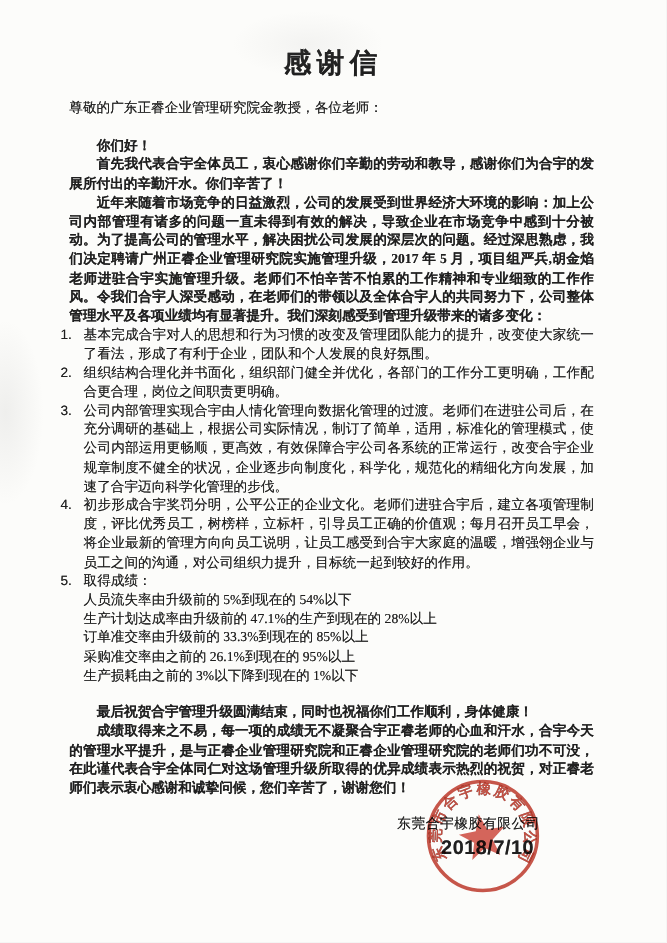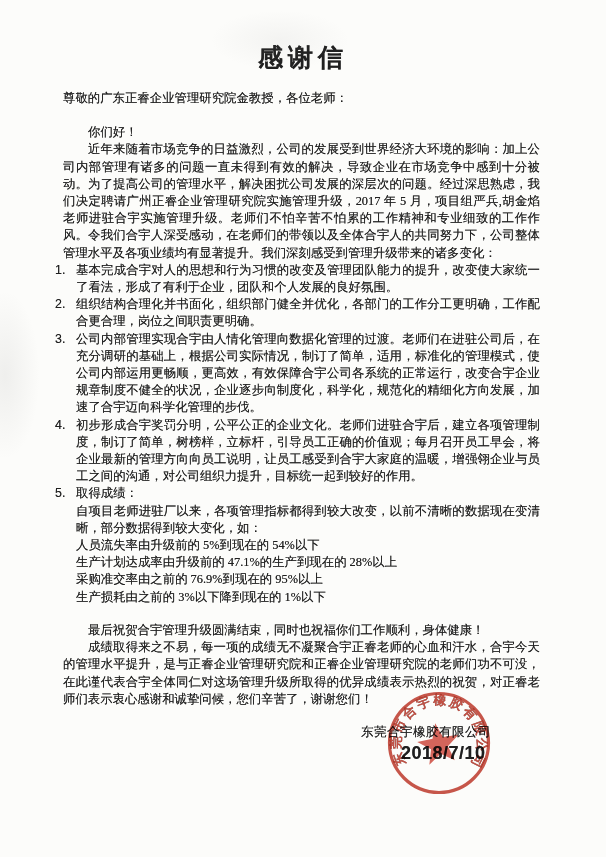--- a/index.html
+++ b/index.html
@@ -32,21 +32,21 @@
     letter-spacing: 5px;
     line-height: 32px;
   }
   .content {
     margin: 16px 66px 0 63px;   
     font-size: 12.4px;
     line-height: 17.2px;
     text-align: justify;
   }
   .salutation { margin: 0 0 17px 0; }
-  p.para { margin: 0; text-indent: 25px; }
+  p.para { margin: 0; text-indent: 25px; font-weight: bold; }
   .list { margin: 0 0 0 -8px; }
   .li { display: flex; }
   .li .num { flex: none; width: 21px; font-family: "Liberation Sans", sans-serif; }
   .li .txt { flex: 1; }
   .metrics { margin-left: 13px; }
   .metric-line { white-space: nowrap; }
   .closing-gap { height: 16px; }
   .sig-block { position: relative; height: 120px; margin-top: 8px; }
   .sig-company {
     position: absolute; left: 361px; top: 8px;
@@ -70,50 +70,51 @@
   <div class="smudge s1"></div>
   <div class="smudge s2"></div>
 
   <h1 class="title">感谢信</h1>
 
   <div class="content">
 
     <div class="salutation">尊敬的广东正睿企业管理研究院金教授，各位老师：</div>
 
     <p class="para">你们好！</p>
+    <p class="para">首先我代表合宇全体员工，衷心感谢你们辛勤的劳动和教导，感谢你们为合宇的发展所付出的辛勤汗水。你们辛苦了！</p>
     <p class="para">近年来随着市场竞争的日益激烈，公司的发展受到世界经济大环境的影响：加上公司内部管理有诸多的问题一直未得到有效的解决，导致企业在市场竞争中感到十分被动。为了提高公司的管理水平，解决困扰公司发展的深层次的问题。经过深思熟虑，我们决定聘请广州正睿企业管理研究院实施管理升级，2017 年 5 月，项目组严兵,胡金焰老师进驻合宇实施管理升级。老师们不怕辛苦不怕累的工作精神和专业细致的工作作风。令我们合宇人深受感动，在老师们的带领以及全体合宇人的共同努力下，公司整体管理水平及各项业绩均有显著提升。我们深刻感受到管理升级带来的诸多变化：</p>
 
     <div class="list">
       <div class="li">
         <span class="num">1.</span>
         <span class="txt">基本完成合宇对人的思想和行为习惯的改变及管理团队能力的提升，改变使大家统一了看法，形成了有利于企业，团队和个人发展的良好氛围。</span>
       </div>
       <div class="li">
         <span class="num">2.</span>
         <span class="txt">组织结构合理化并书面化，组织部门健全并优化，各部门的工作分工更明确，工作配合更合理，岗位之间职责更明确。</span>
       </div>
       <div class="li">
         <span class="num">3.</span>
         <span class="txt">公司内部管理实现合宇由人情化管理向数据化管理的过渡。老师们在进驻公司后，在充分调研的基础上，根据公司实际情况，制订了简单，适用，标准化的管理模式，使公司内部运用更畅顺，更高效，有效保障合宇公司各系统的正常运行，改变合宇企业规章制度不健全的状况，企业逐步向制度化，科学化，规范化的精细化方向发展，加速了合宇迈向科学化管理的步伐。</span>
       </div>
       <div class="li">
         <span class="num">4.</span>
-        <span class="txt">初步形成合宇奖罚分明，公平公正的企业文化。老师们进驻合宇后，建立各项管理制度，制订了简单，树榜样，立标杆，引导员工正确的价值观；每月召开员工早会，将企业最新的管理方向向员工说明，让员工感受到合宇大家庭的温暖，增强翎企业与员工之间的沟通，对公司组织力提升，目标统一起到较好的作用。</span>
+        <span class="txt">初步形成合宇奖罚分明，公平公正的企业文化。老师们进驻合宇后，建立各项管理制度，评比优秀员工，树榜样，立标杆，引导员工正确的价值观；每月召开员工早会，将企业最新的管理方向向员工说明，让员工感受到合宇大家庭的温暖，增强翎企业与员工之间的沟通，对公司组织力提升，目标统一起到较好的作用。</span>
       </div>
       <div class="li">
         <span class="num">5.</span>
         <span class="txt">取得成绩：</span>
       </div>
     </div>
 
     <div class="metrics">
-      <div>自项目老师进驻厂以来，各项管理指标都得到较大改变，以前不清晰的数据现在变清晰，部分数据得到较大变化，如：</div>
       <div class="metric-line">人员流失率由升级前的 5%到现在的 54%以下</div>
       <div class="metric-line">生产计划达成率由升级前的 47.1%的生产到现在的 28%以上</div>
-      <div class="metric-line">采购准交率由之前的 76.9%到现在的 95%以上</div>
+      <div class="metric-line">订单准交率由升级前的 33.3%到现在的 85%以上</div>
+      <div class="metric-line">采购准交率由之前的 26.1%到现在的 95%以上</div>
       <div class="metric-line">生产损耗由之前的 3%以下降到现在的 1%以下</div>
     </div>
 
     <div class="closing-gap"></div>
 
     <p class="para">最后祝贺合宇管理升级圆满结束，同时也祝福你们工作顺利，身体健康！</p>
     <p class="para">成绩取得来之不易，每一项的成绩无不凝聚合宇正睿老师的心血和汗水，合宇今天的管理水平提升，是与正睿企业管理研究院和正睿企业管理研究院的老师们功不可没，在此谨代表合宇全体同仁对这场管理升级所取得的优异成绩表示热烈的祝贺，对正睿老师们表示衷心感谢和诚挚问候，您们辛苦了，谢谢您们！</p>
   </div>
 
   <div class="sig-block">

